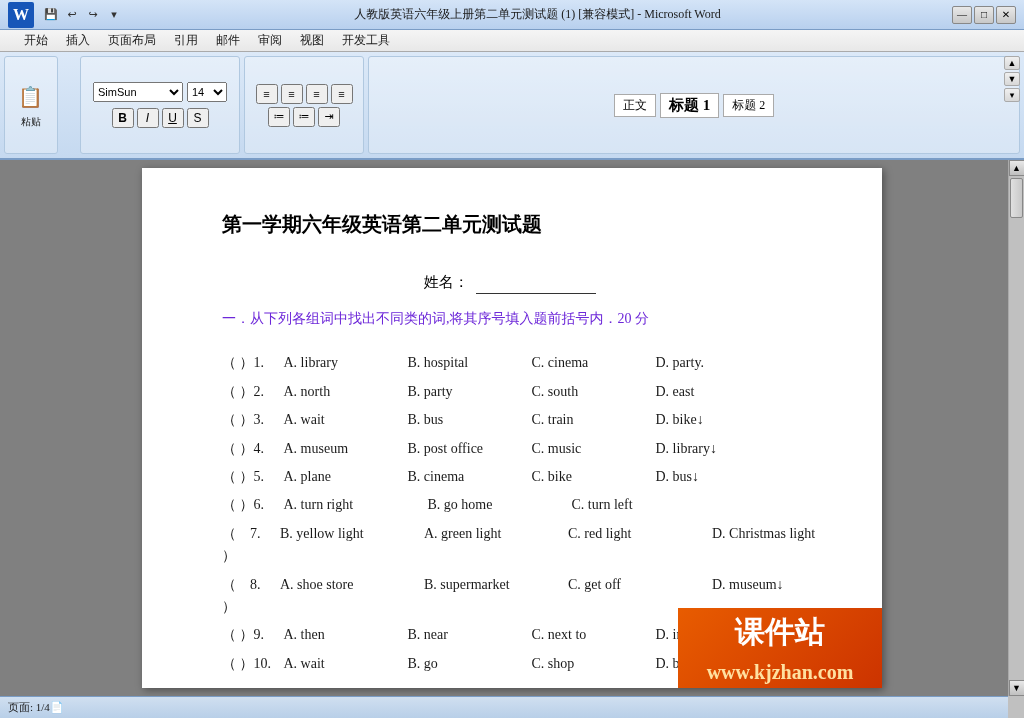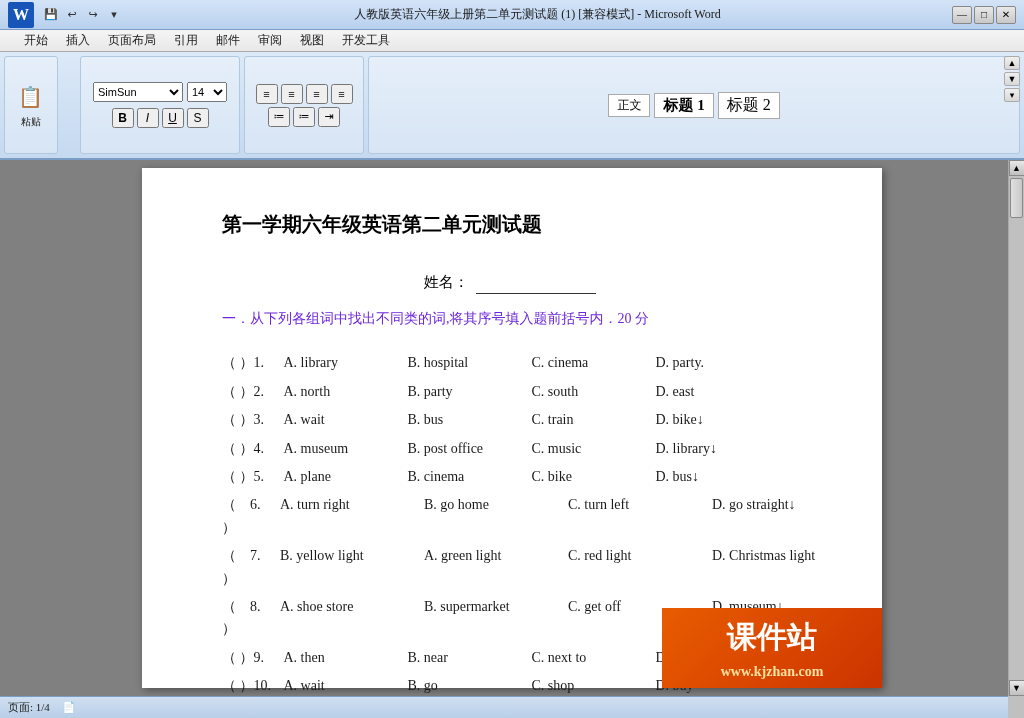--- a/index.html
+++ b/index.html
@@ -162,21 +162,20 @@
       left: 0;
       right: 16px;
       height: 22px;
       background: linear-gradient(to bottom, #d0dff0, #b8cfe8);
       border-top: 1px solid #7a9cc5;
       display: flex;
       align-items: center;
       padding: 0 8px;
       font-size: 11px;
       color: #1a1a1a;
-      gap: 12px;
     }
 
     
     .doc-area {
       background: #808080;
       height: calc(718px - 30px - 22px - 108px - 22px);
       overflow: hidden;
       display: flex;
       justify-content: center;
       padding: 8px;
@@ -286,33 +285,33 @@
       color: #1a1a1a;
     }
     .q-choice-wide {
       min-width: 140px;
       color: #1a1a1a;
     }
     .watermark {
       position: absolute;
       bottom: 0;
       right: 0;
-      width: 220px;
+      width: 204px;
       height: 80px;
       background: linear-gradient(135deg, #e85c00, #cc3300);
       display: flex;
       flex-direction: column;
       align-items: center;
       justify-content: center;
       color: white;
       font-size: 28px;
       font-weight: bold;
     }
     .watermark-sub {
-      font-size: 14px;
+      font-size: 20px;
       color: #ffe0a0;
     }
     .empty-line {
       height: 14px;
     }
   </style>
 </head>
 <body>
 
 <div class="title-bar">
@@ -377,21 +376,21 @@
     <div style="display:flex; gap:3px; margin-top:3px; flex-wrap:wrap;">
       <button style="width:22px; height:20px; font-size:11px;">≔</button>
       <button style="width:22px; height:20px; font-size:11px;">≔</button>
       <button style="width:22px; height:20px; font-size:11px;">⇥</button>
     </div>
   </div>
   <div class="ribbon-group" style="flex:1; padding:6px;">
     <div style="display:flex; gap:4px; height:100%; align-items:center;">
       <div style="background:white; border:1px solid #aaa; padding:2px 8px; font-size:12px; cursor:pointer;">正文</div>
       <div style="background:white; border:1px solid #aaa; padding:2px 8px; font-size:15px; font-weight:bold; cursor:pointer;font-family:Liberation Serif, serif;">标题 1</div>
-      <div style="background:white; border:1px solid #aaa; padding:2px 8px; font-size:16px; cursor:pointer;">标题 2</div>
+      <div style="background:white; border:1px solid #aaa; padding:2px 8px; font-size:12px; cursor:pointer;">标题 2</div>
     </div>
   </div>
   <div class="ribbon-right">
     <div class="ribbon-side-btn">▲</div>
     <div class="ribbon-side-btn">▼</div>
     <div class="ribbon-side-btn">▾</div>
   </div>
 </div>
 
 <div class="doc-area">
@@ -463,21 +462,20 @@
       </div>
     </div>
 
     <div class="question-row">
       <span class="q-paren">（  ）</span>
       <span class="q-num">6.</span>
       <div class="q-choices">
         <span class="q-choice-wide">A. turn right</span>
         <span class="q-choice-wide">B. go home</span>
         <span class="q-choice-wide">C. turn left</span>
-        <span class="q-choice-wide">D. go straight↓</span>
       </div>
     </div>
 
     <div class="question-row">
       <span class="q-paren">（  ）</span>
       <span class="q-num">7.</span>
       <div class="q-choices">
         <span class="q-choice-wide">B. yellow light</span>
         <span class="q-choice-wide">A. green light</span>
         <span class="q-choice-wide">C. red light</span>

